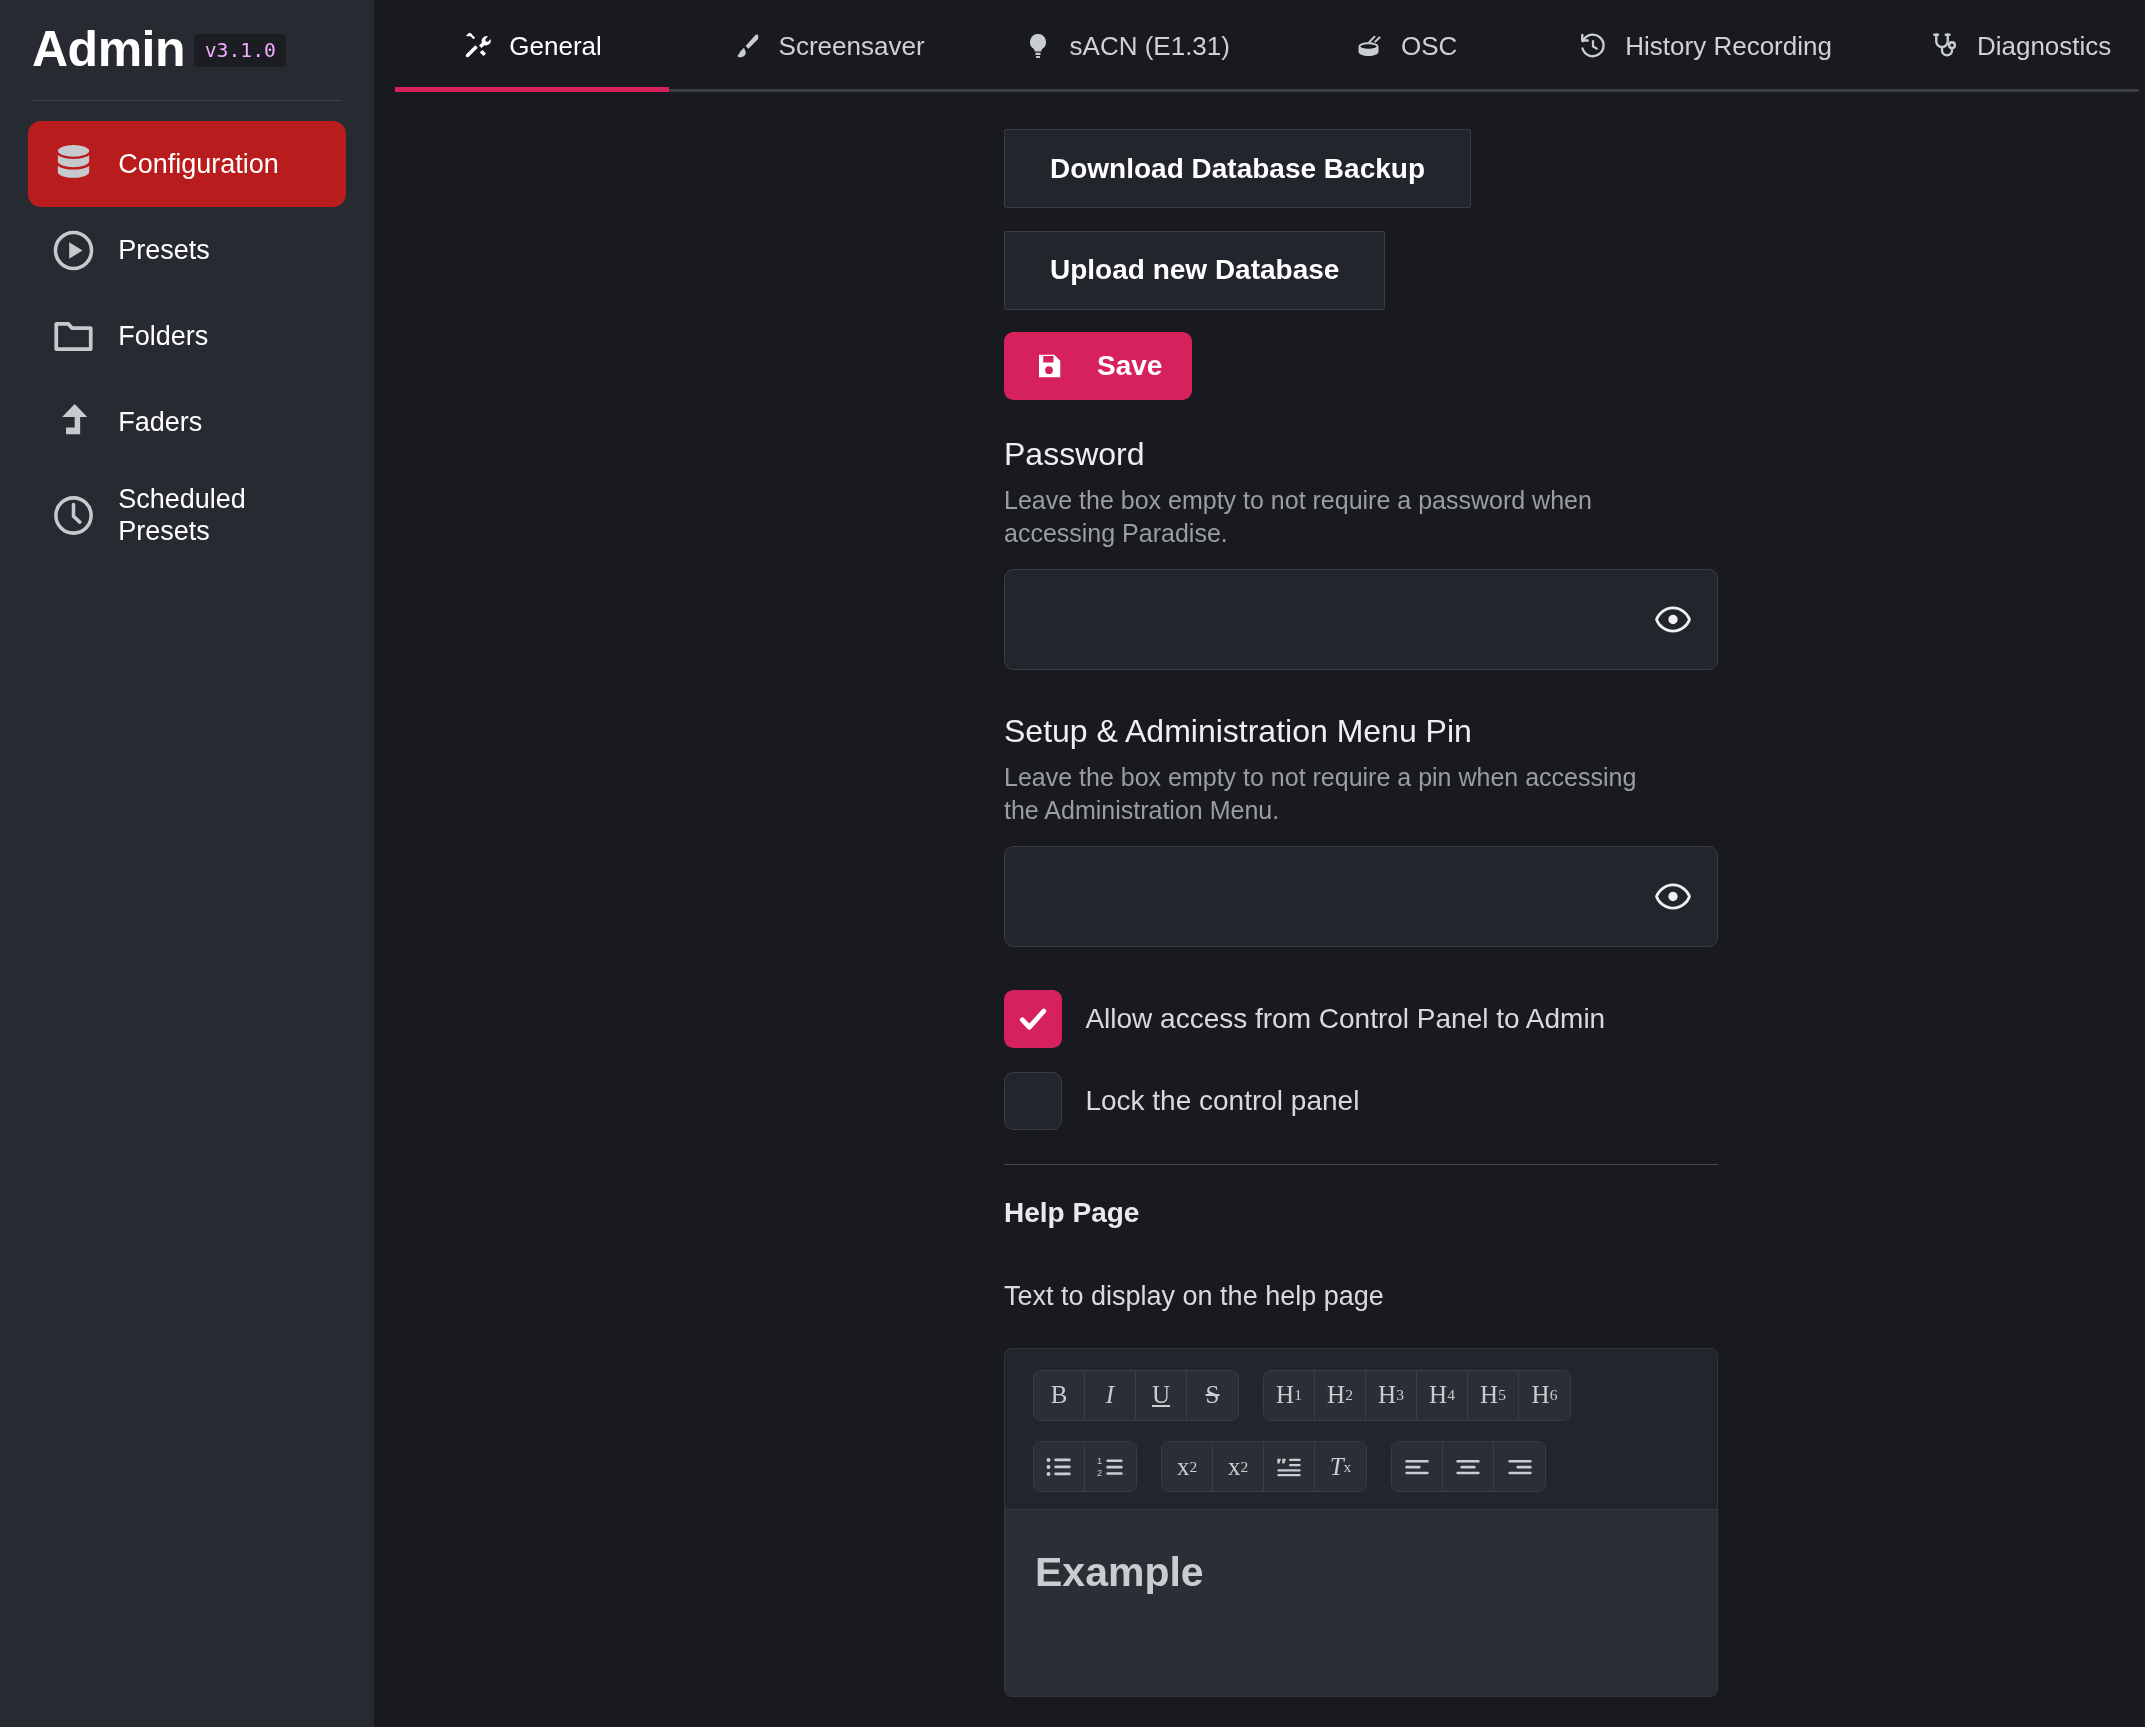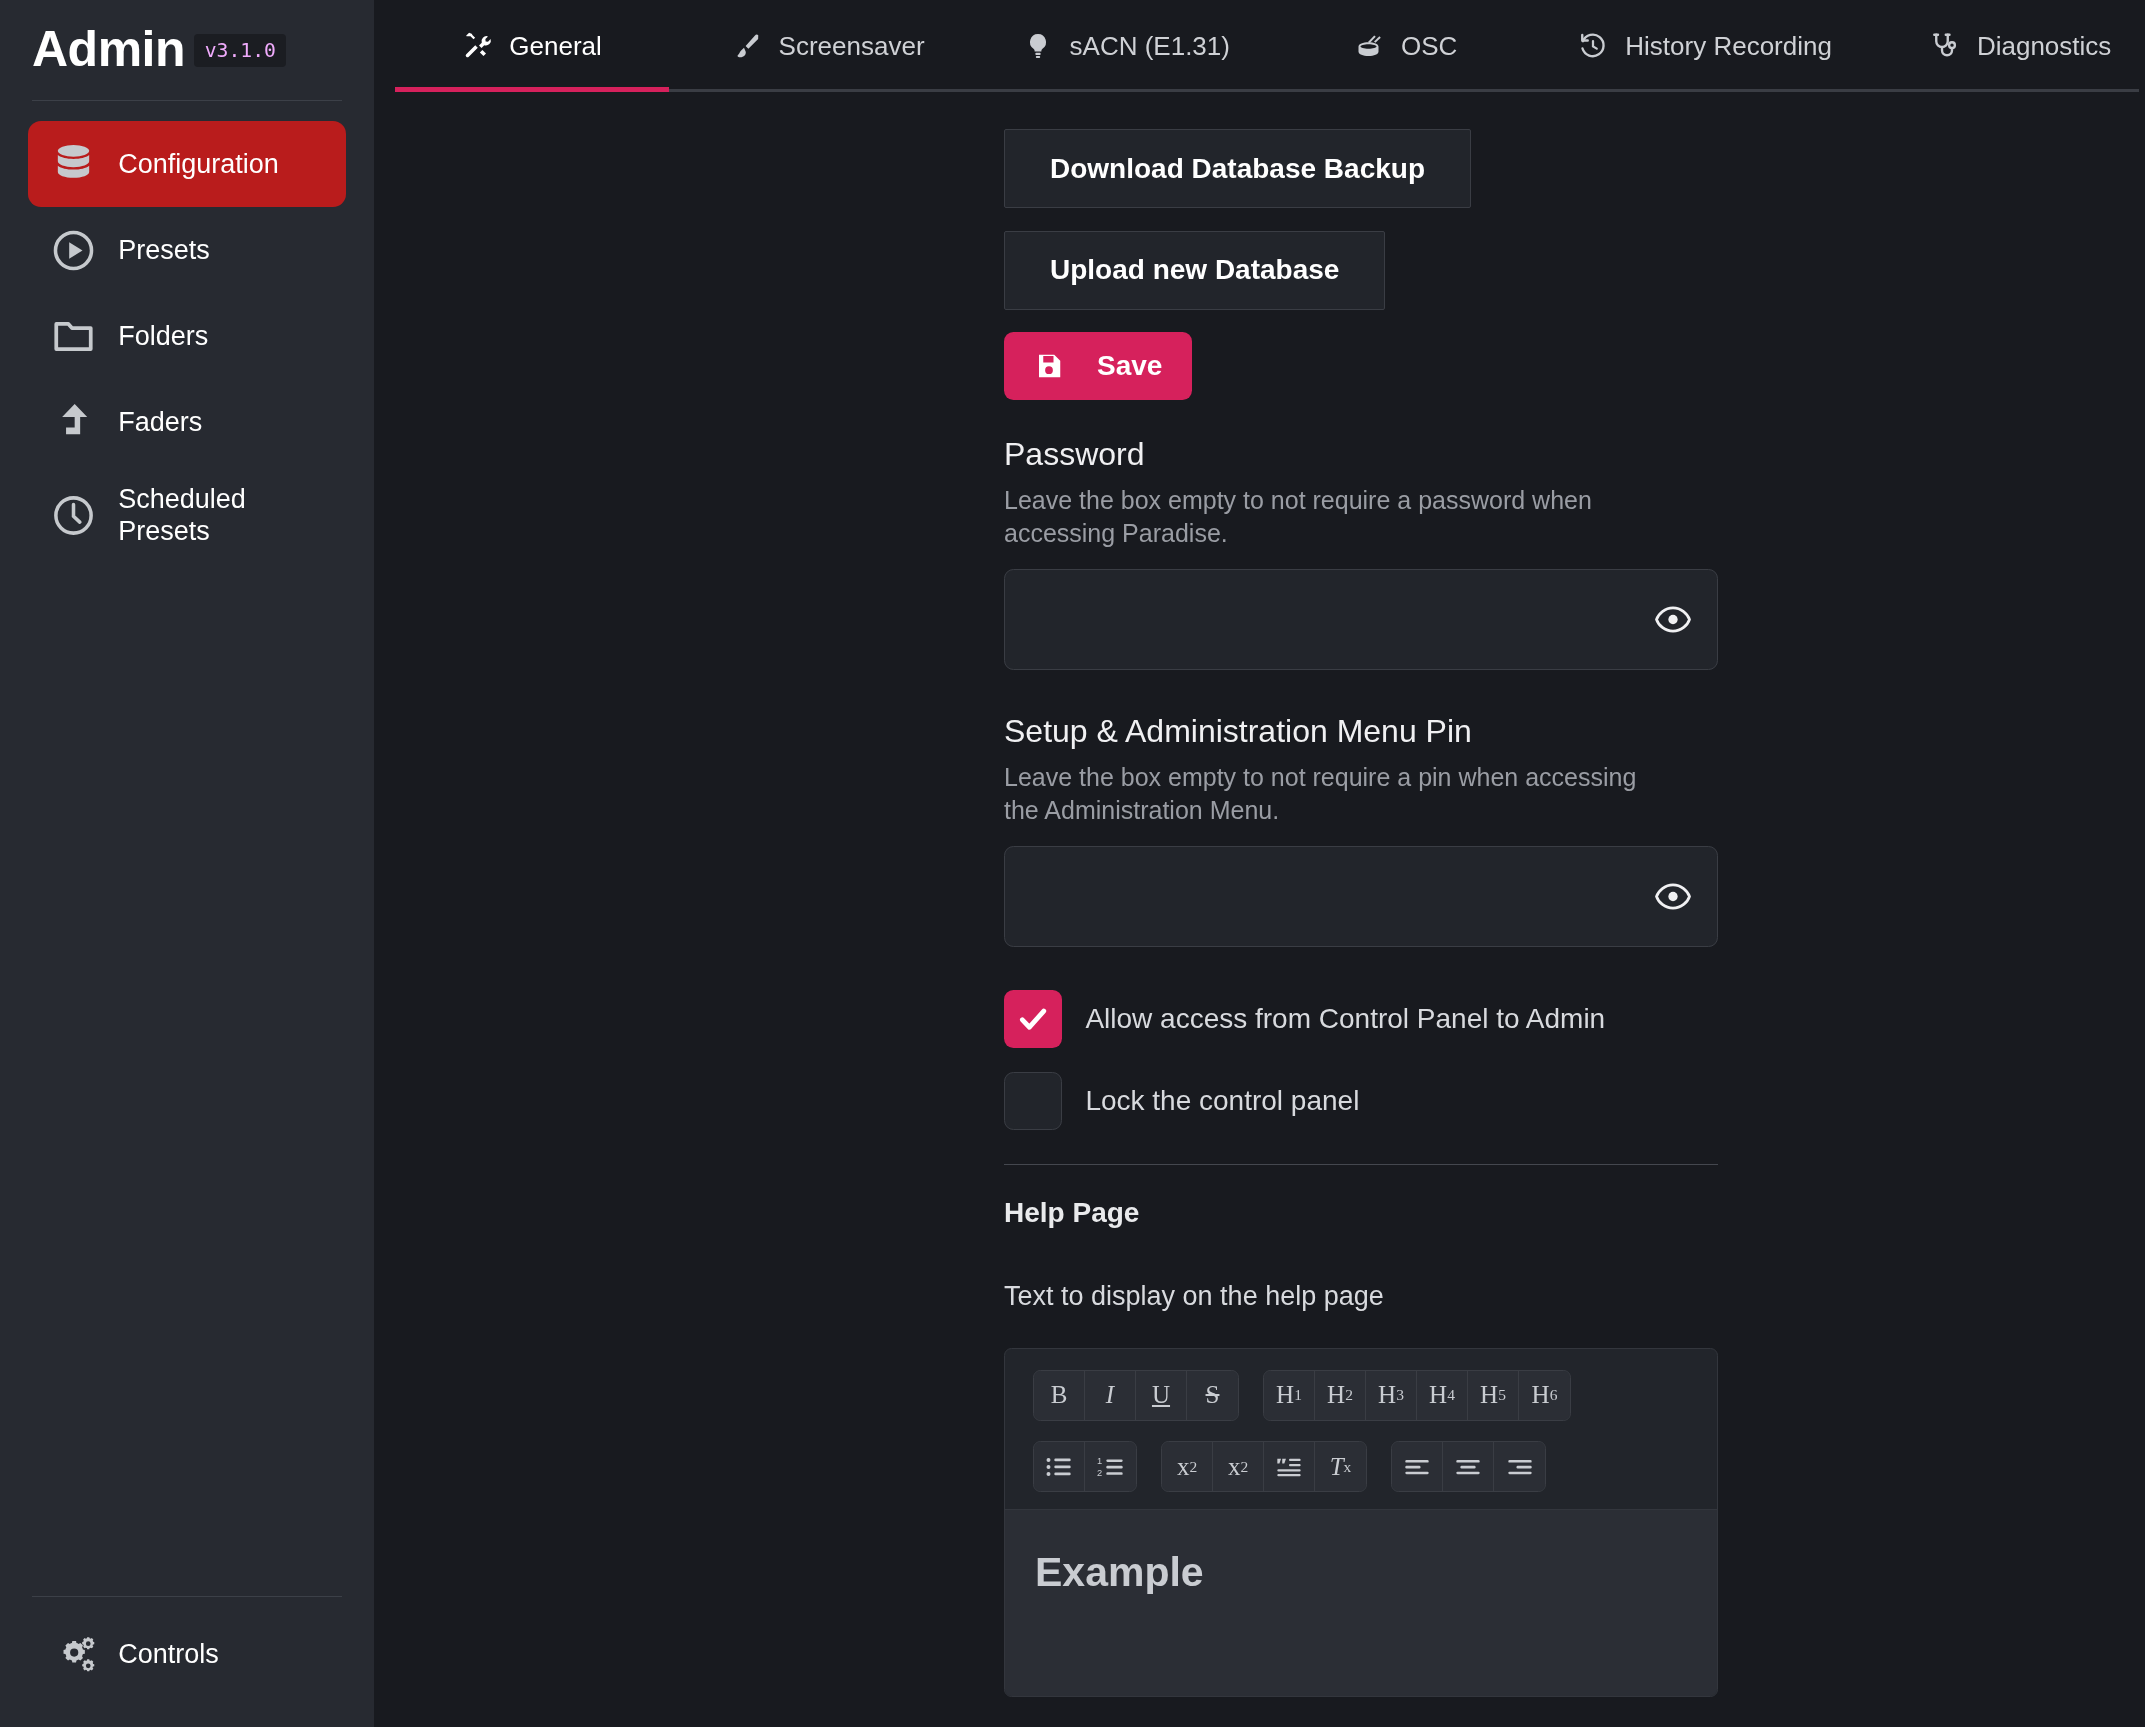--- a/index.html
+++ b/index.html
@@ -220,34 +220,20 @@
           </svg>
         </span>
         <span class="nav-label" style="white-space:pre-line">Scheduled
 Presets</span>
       </div>
 
     </nav>
 
     <div class="sidebar-spacer"></div>
     <div class="bottom-rule"></div>
-    <div class="bottom-nav">
-      <div class="nav-item">
-        <span class="ico">
-          <svg viewBox="0 0 24 24">
-              <g fill="#c6c9cd">
-            <path d="M9.2 5.6l.9.5a4.7 4.7 0 0 1 1.1-.45l.2-1h1.9l.2 1c.38.1.75.25 1.1.45l.9-.5 1.35 1.35-.5.9c.2.35.35.72.45 1.1l1 .2v1.9l-1 .2c-.1.38-.25.75-.45 1.1l.5.9-1.35 1.35-.9-.5c-.35.2-.72.35-1.1.45l-.2 1h-1.9l-.2-1a4.7 4.7 0 0 1-1.1-.45l-.9.5-1.35-1.35.5-.9a4.7 4.7 0 0 1-.45-1.1l-1-.2v-1.9l1-.2c.1-.38.25-.75.45-1.1l-.5-.9zm3.15 2.8a2.1 2.1 0 1 0 0 4.2 2.1 2.1 0 0 0 0-4.2z"></path>
-            <path d="M17.7 3.1l.55.3c.2-.08.4-.14.6-.18l.12-.6h1.1l.12.6c.2.04.4.1.6.18l.55-.3.78.78-.3.55c.08.2.14.4.18.6l.6.12v1.1l-.6.12c-.4.2-.1.4-.18.6l.3.55-.78.78-.55-.3c-.2.08-.4.14-.6.18l-.12.6h-1.1l-.12-.6a2.6 2.6 0 0 1-.6-.18l-.55.3-.78-.78.3-.55a2.6 2.6 0 0 1-.18-.6l-.6-.12v-1.1l.6-.12c.04-.2.1-.4.18-.6l-.3-.55zm1.82 1.65a1.2 1.2 0 1 0 0 2.4 1.2 1.2 0 0 0 0-2.4z"></path>
-            <path d="M17.7 14.4l.55.3c.2-.08.4-.14.6-.18l.12-.6h1.1l.12.6c.2.04.4.1.6.18l.55-.3.78.78-.3.55c.08.2.14.4.18.6l.6.12v1.1l-.6.12c-.4.2-.1.4-.18.6l.3.55-.78.78-.55-.3c-.2.08-.4.14-.6.18l-.12.6h-1.1l-.12-.6a2.6 2.6 0 0 1-.6-.18l-.55.3-.78-.78.3-.55a2.6 2.6 0 0 1-.18-.6l-.6-.12v-1.1l.6-.12c.04-.2.1-.4.18-.6l-.3-.55zm1.82 1.65a1.2 1.2 0 1 0 0 2.4 1.2 1.2 0 0 0 0-2.4z"></path>
-          </g>
-            </svg>
-        </span>
-        <span class="nav-label">Controls</span>
-      </div>
-    </div>
   </aside>
 
   <section class="main">
 
     <div class="tabbar">
 
       <div class="tab t-general active">
         <span class="ico">
           <svg viewBox="0 0 24 24">
               <g fill="#ffffff">

